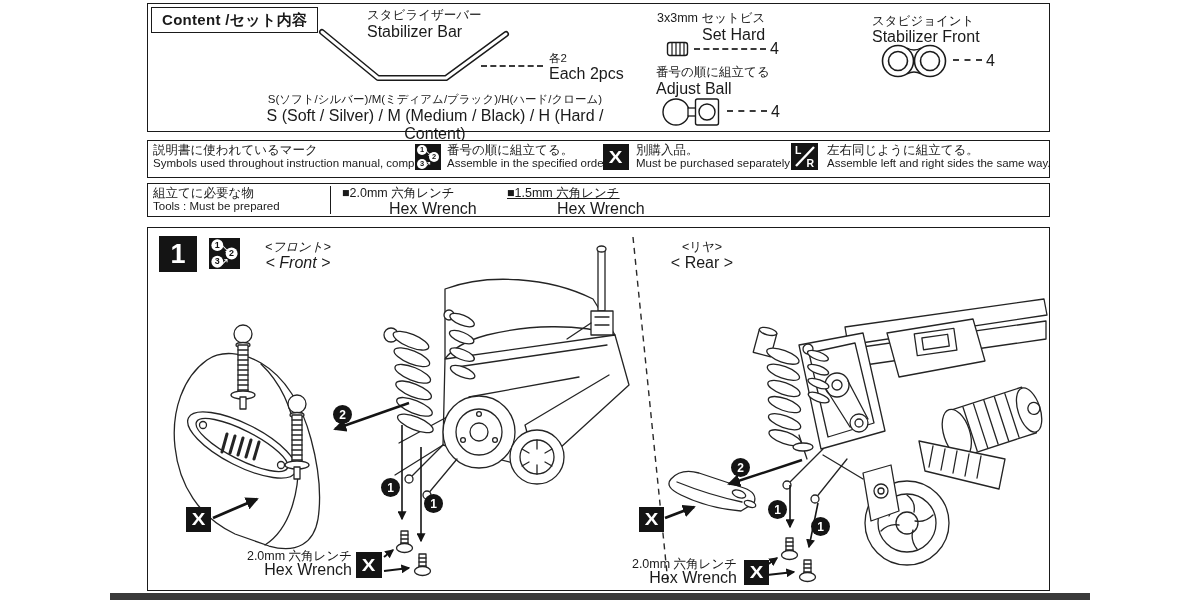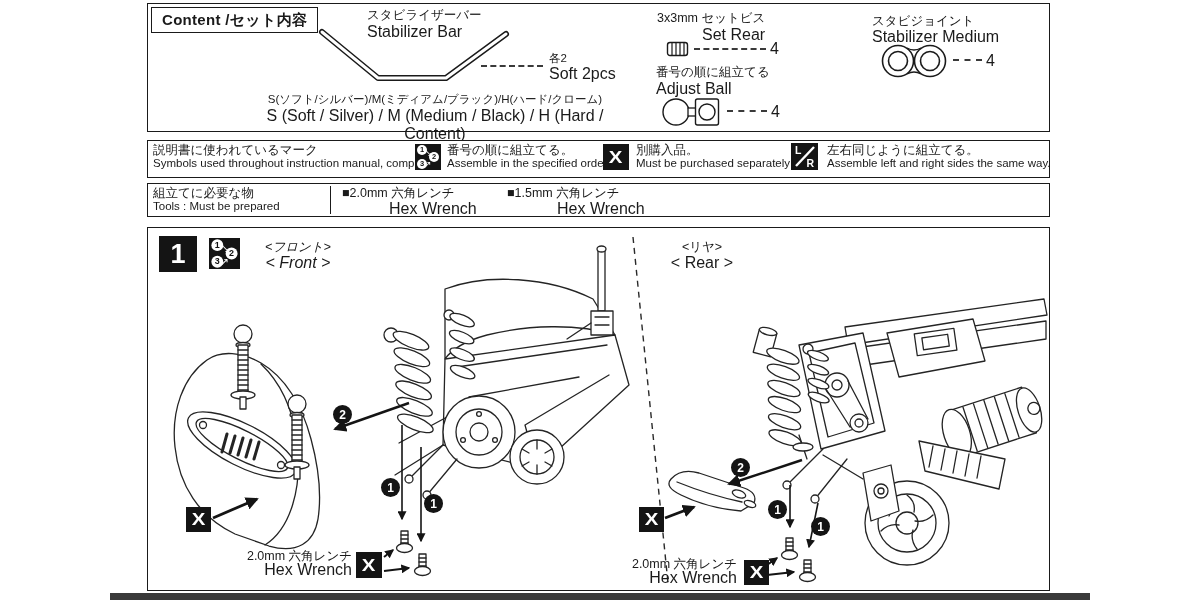--- a/index.html
+++ b/index.html
@@ -37,47 +37,47 @@
 
 <div class="t jp" style="left:367px;top:8px;">スタビライザーバー</div>
 <div class="t en" style="left:367px;top:23px;">Stabilizer Bar</div>
 
 <svg style="left:316px;top:24px;" width="200" height="62" viewBox="0 0 200 62">
   <path d="M 6,8 L 62,54 L 130,54 L 190,10" fill="none" stroke="#1a1a1a" stroke-width="6" stroke-linejoin="round" stroke-linecap="round"></path>
   <path d="M 6,8 L 62,54 L 130,54 L 190,10" fill="none" stroke="#ffffff" stroke-width="3" stroke-linejoin="round" stroke-linecap="round"></path>
 </svg>
 <div class="dash" style="left:481px;top:65px;width:62px;"></div>
 <div class="t sm" style="left:549px;top:52px;">各2</div>
-<div class="t en" style="left:549px;top:65px;">Soft 2pcs</div>
+<div class="t en" style="left:549px;top:65px;">Each 2pcs</div>
 
 <div class="t sm ctr" style="left:240px;top:93px;width:390px;">S(ソフト/シルバー)/M(ミディアム/ブラック)/H(ハード/クローム)</div>
 <div class="t en ctr" style="left:240px;top:107px;width:390px;">S (Soft / Silver) / M (Medium / Black) / H (Hard / Content)</div>
 
 <div class="t jp" style="left:657px;top:11px;">3x3mm セットビス</div>
-<div class="t en" style="left:702px;top:26px;">Set Rear</div>
+<div class="t en" style="left:702px;top:26px;">Set Hard</div>
 <svg style="left:666px;top:39px;" width="26" height="20" viewBox="0 0 26 20">
   <rect x="1.5" y="3.5" width="20" height="13" rx="2.5" fill="#fff" stroke="#1a1a1a" stroke-width="1.4"></rect>
   <path d="M6,3.5 V16.5 M10,3.5 V16.5 M14,3.5 V16.5 M18,3.5 V16.5" stroke="#1a1a1a" stroke-width="1.2"></path>
 </svg>
 <div class="dash" style="left:694px;top:48px;width:72px;"></div>
 <div class="t en" style="left:770px;top:40px;">4</div>
 
 <div class="t jp" style="left:656px;top:65px;">番号の順に組立てる</div>
 <div class="t en" style="left:656px;top:80px;">Adjust Ball</div>
 <svg style="left:662px;top:95px;" width="62" height="34" viewBox="0 0 62 34">
   <circle cx="14" cy="17" r="13" fill="#fff" stroke="#1a1a1a" stroke-width="1.4"></circle>
   <rect x="26" y="13" width="8" height="8" fill="#fff" stroke="#1a1a1a" stroke-width="1.3"></rect>
   <rect x="33.5" y="4" width="23" height="26" rx="2" fill="#fff" stroke="#1a1a1a" stroke-width="1.4"></rect>
   <circle cx="45" cy="17" r="8" fill="none" stroke="#1a1a1a" stroke-width="1.4"></circle>
 </svg>
 <div class="dash" style="left:727px;top:110px;width:40px;"></div>
 <div class="t en" style="left:771px;top:103px;">4</div>
 
 <div class="t jp" style="left:872px;top:14px;">スタビジョイント</div>
-<div class="t en" style="left:872px;top:28px;">Stabilizer Medium</div>
+<div class="t en" style="left:872px;top:28px;">Stabilizer Front</div>
 <svg style="left:880px;top:43px;" width="70" height="36" viewBox="0 0 70 36">
   <circle cx="18" cy="18" r="15.5" fill="#fff" stroke="#1a1a1a" stroke-width="1.6"></circle>
   <circle cx="50" cy="18" r="15.5" fill="#fff" stroke="#1a1a1a" stroke-width="1.6"></circle>
   <circle cx="18" cy="18" r="9.5" fill="none" stroke="#1a1a1a" stroke-width="1.6"></circle>
   <circle cx="50" cy="18" r="9.5" fill="none" stroke="#1a1a1a" stroke-width="1.6"></circle>
   <path d="M27,5 Q34,9 41,5 M27,31 Q34,27 41,31" fill="none" stroke="#1a1a1a" stroke-width="1.4"></path>
 </svg>
 <div class="dash" style="left:953px;top:59px;width:29px;"></div>
 <div class="t en" style="left:986px;top:52px;">4</div>
 
@@ -112,21 +112,21 @@
 </div>
 <div class="t jp" style="left:827px;top:143px;">左右同じように組立てる。</div>
 <div class="t sm" style="left:827px;top:157px;">Assemble left and right sides the same way.</div>
 
 <div class="box" style="left:147px;top:183px;width:903px;height:34px;"></div>
 <div class="t jp" style="left:153px;top:186px;">組立てに必要な物</div>
 <div class="t sm" style="left:153px;top:200px;">Tools : Must be prepared</div>
 <div class="vline" style="left:330px;top:186px;height:28px;"></div>
 <div class="t jp" style="left:342px;top:186px;">■2.0mm 六角レンチ</div>
 <div class="t en" style="left:389px;top:200px;">Hex Wrench</div>
-<div class="t jp" style="left:507px;top:186px;">■1.5mm 六角レンチ</div>
+<div class="t jp" style="left:507px;top:186px;text-decoration:underline;">■1.5mm 六角レンチ</div>
 <div class="t en" style="left:557px;top:200px;">Hex Wrench</div>
 
 <div class="box" style="left:147px;top:227px;width:903px;height:364px;"></div>
 <div class="bsq stepnum" style="left:159px;top:236px;width:38px;height:36px;">
   <span>1</span>
 </div>
 <div class="oic" style="left:209px;top:238px;width:31px;height:31px;">
   <div class="oin" style="transform:scale(1.19);transform-origin:0 0;">
     <span class="cd" style="left:2px;top:1px;">1</span>
     <span class="oa" style="left:10px;top:5px;">↘</span>

